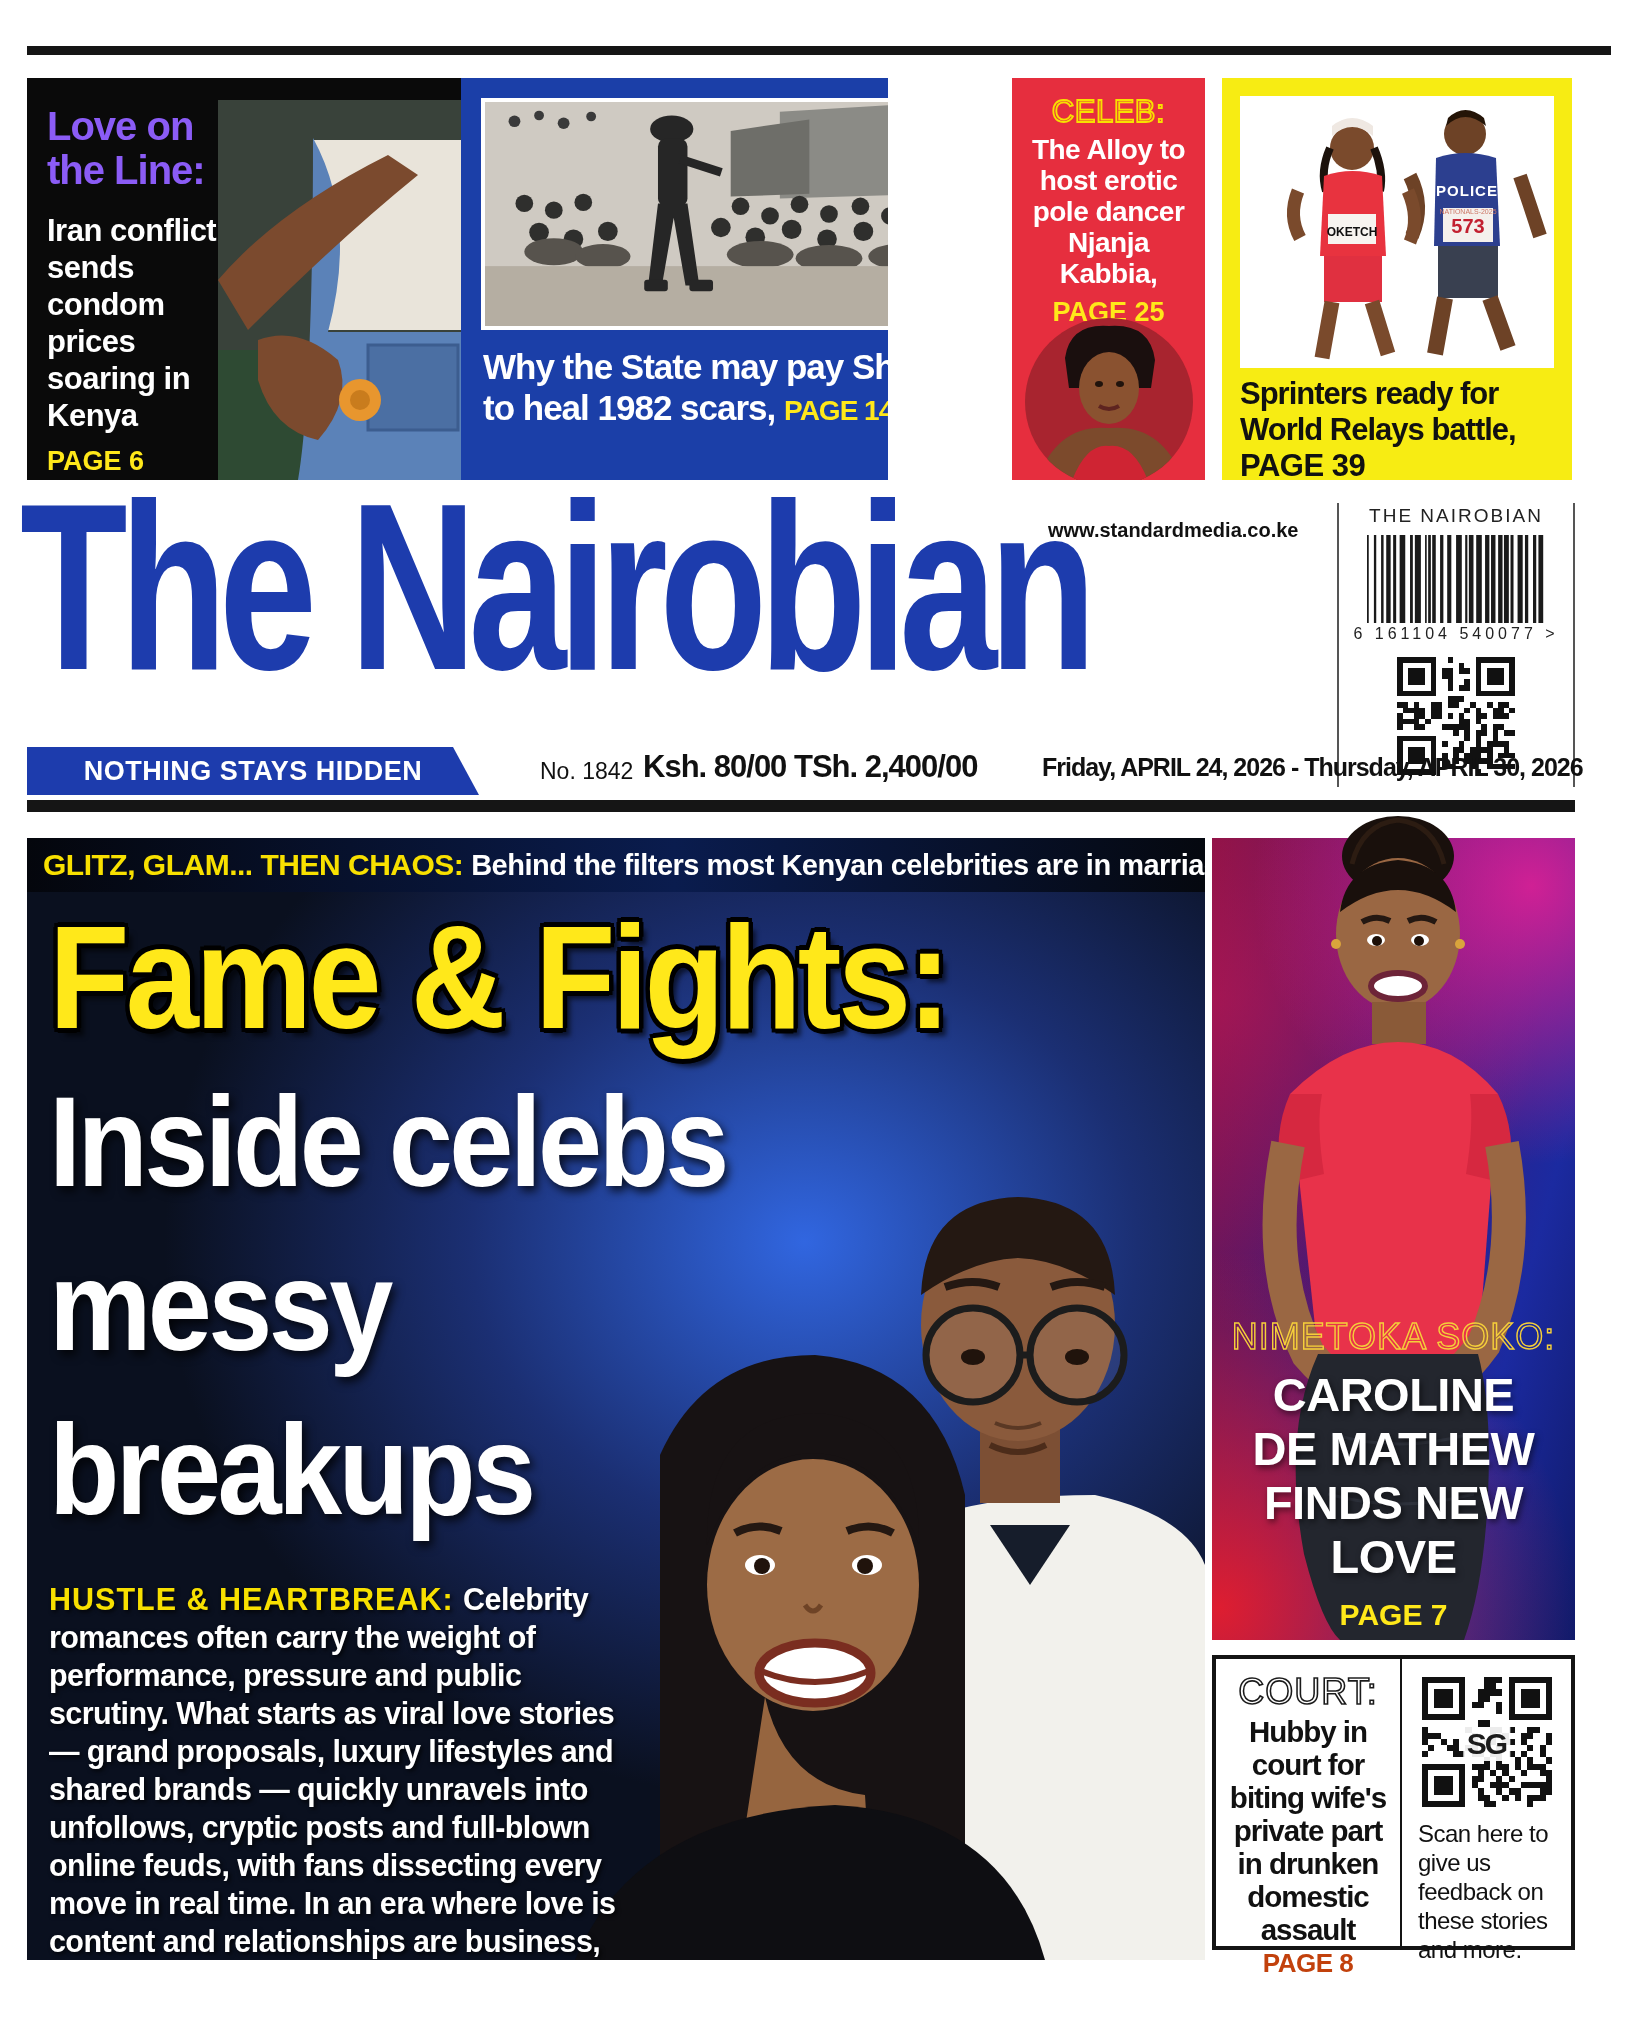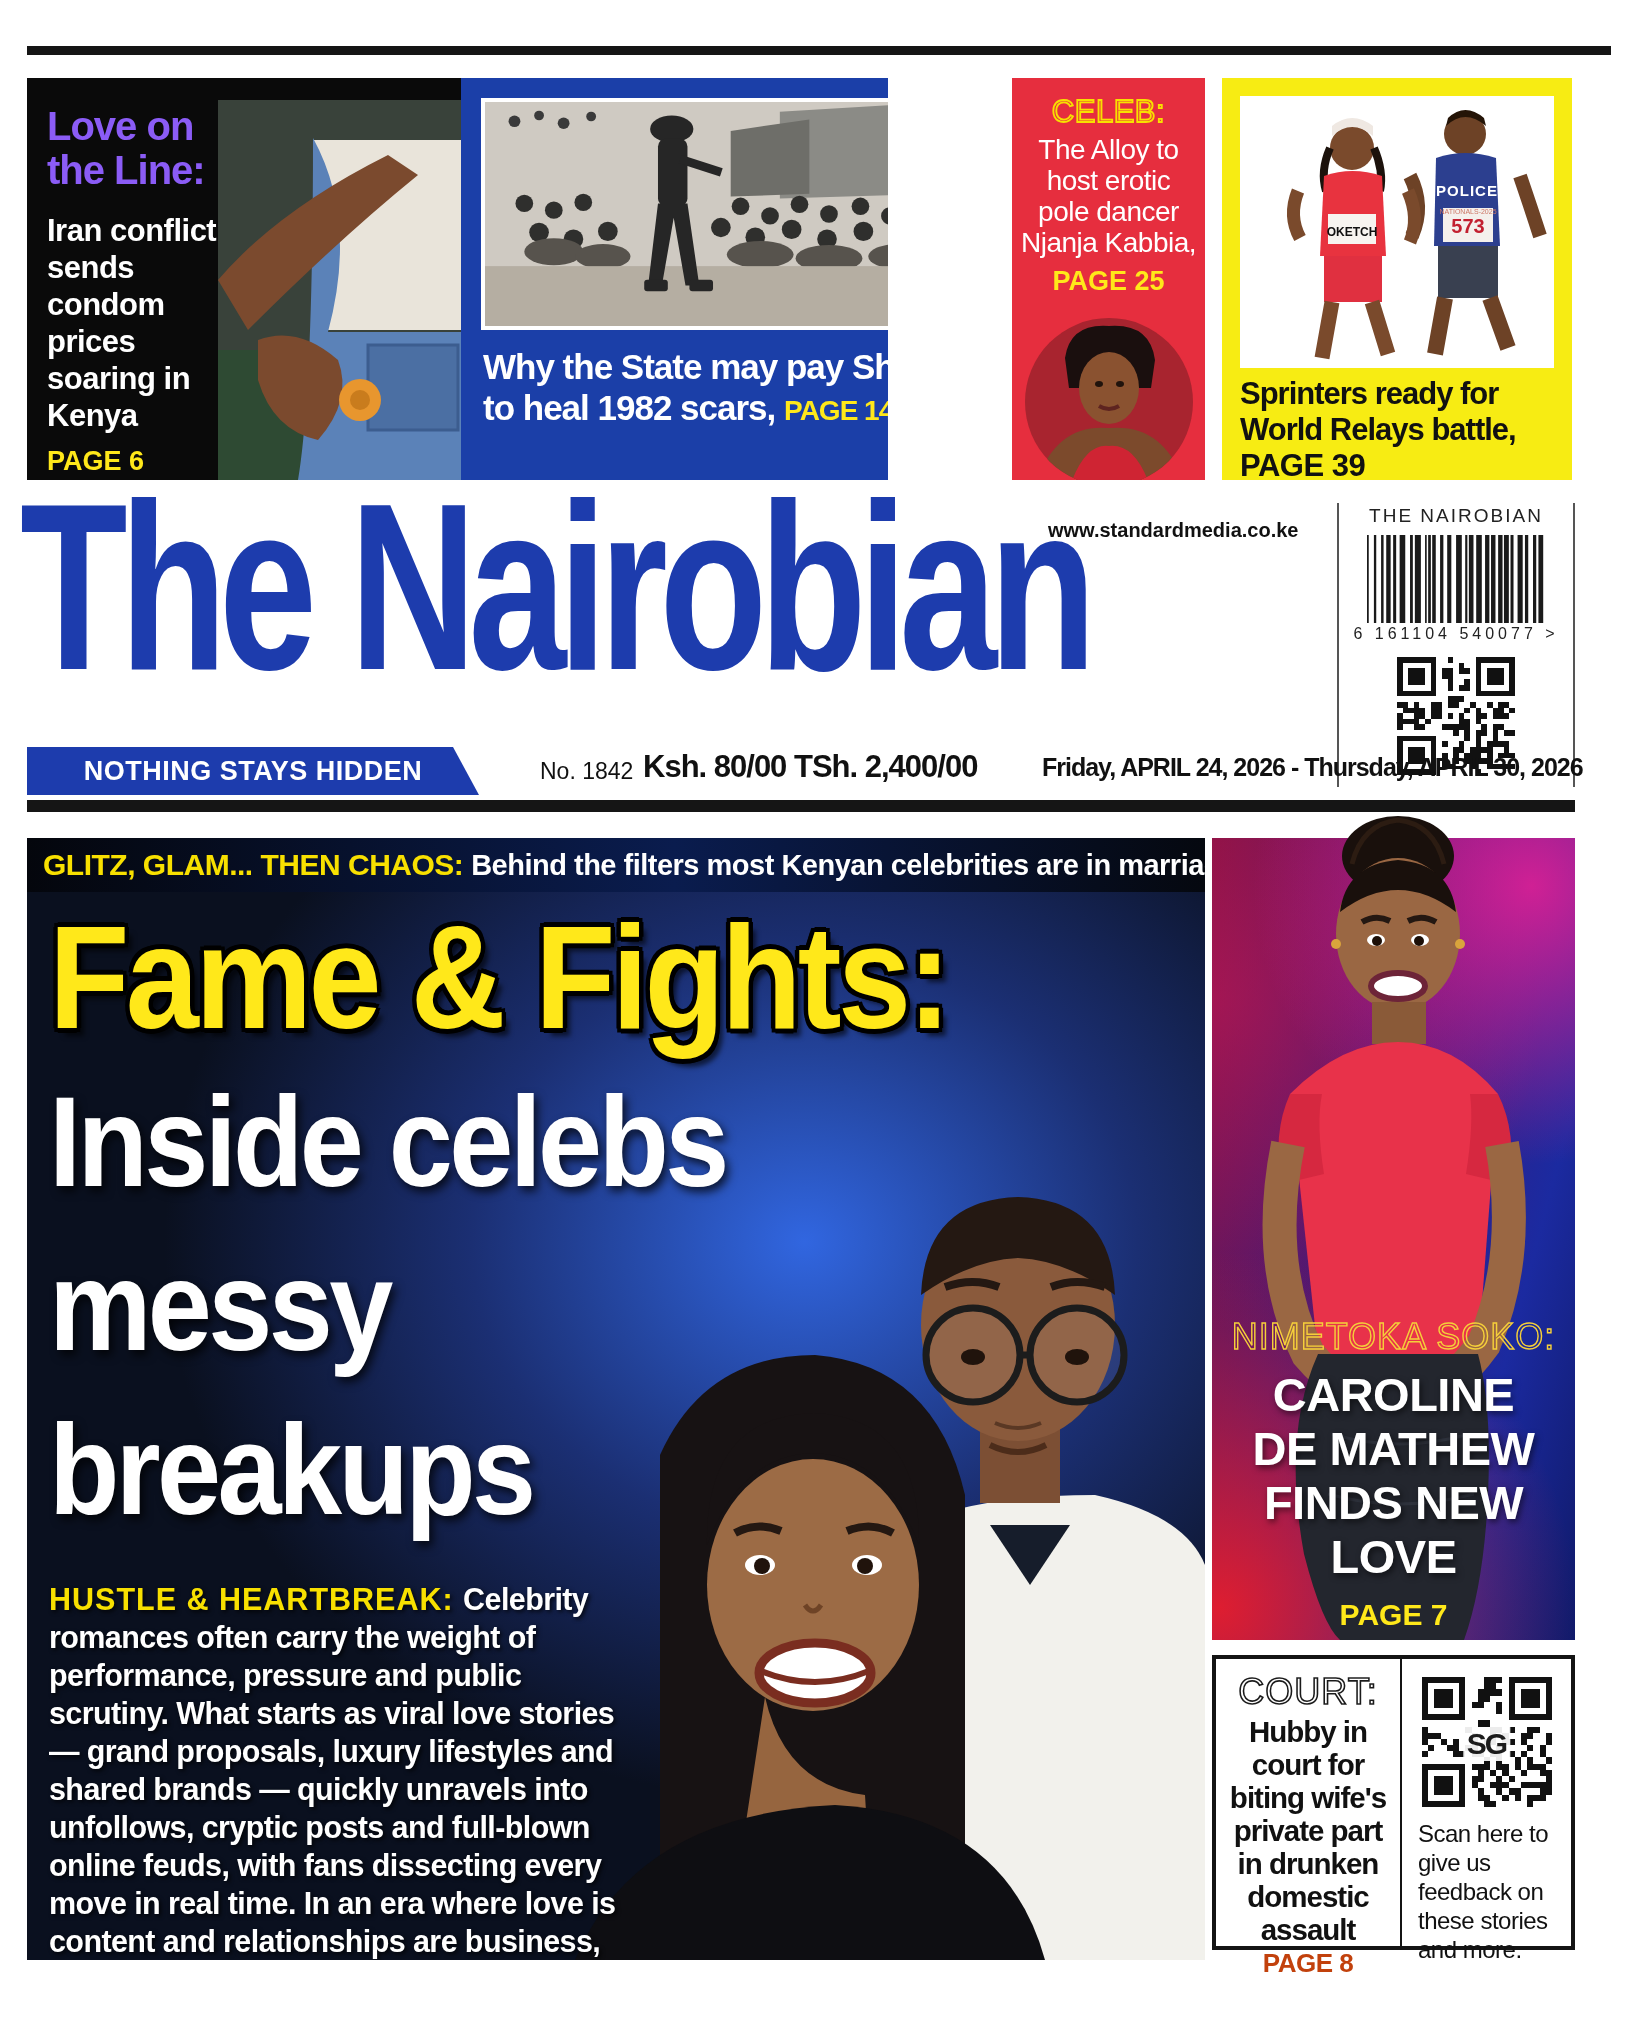--- a/index.html
+++ b/index.html
@@ -23,21 +23,21 @@
   #state-photo{position:absolute;left:20px;top:20px;width:466px;height:232px;border:4px solid #ffffff;}
   #state-caption{position:absolute;left:22px;top:268px;width:470px;color:#ffffff;font-weight:bold;font-size:35px;line-height:41px;letter-spacing:-1px;}
   .page-tag-yellow{color:#ffe81a;font-weight:bold;}
   #state-caption .page-tag-yellow{font-size:28px;}
 
   #teaser-celeb{left:1012px;width:193px;background:#e62e3e;text-align:center;}
   .celeb-kicker{margin-top:16px;font-size:31px;font-weight:bold;color:#f8e000;letter-spacing:0.5px;}
   @supports (-webkit-text-stroke: 1px black){
     .celeb-kicker{color:transparent;-webkit-text-stroke:1.8px #f8e000;font-weight:normal;}
   }
-  .celeb-headline{color:#ffffff;font-weight:normal;font-size:28px;line-height:31px;padding:4px 6px 0 6px;letter-spacing:-0.5px;}
+  .celeb-headline{color:#ffffff;font-weight:bold;font-size:28px;line-height:31px;padding:4px 6px 0 6px;letter-spacing:-0.5px;}
   .celeb-page{color:#ffe81a;font-weight:bold;font-size:27px;margin-top:8px;}
   #celeb-photo{position:absolute;left:50%;transform:translateX(-50%);bottom:-6px;width:168px;height:168px;border-radius:50%;overflow:hidden;}
 
   #teaser-sport{left:1222px;width:350px;background:#f7ec13;}
   #sport-photo{position:absolute;left:18px;top:18px;width:314px;height:272px;background:#ffffff;}
   #sport-caption{position:absolute;left:18px;top:298px;width:318px;color:#111111;font-weight:bold;font-size:31px;line-height:36px;letter-spacing:-1px;}
   .page-tag-black{font-weight:bold;letter-spacing:-0.5px;}
 
   
   #nameplate{left:20px;top:468px;font-size:238px;line-height:1;font-weight:bold;color:#1d3cad;letter-spacing:-11px;transform:scaleX(0.74);transform-origin:left top;white-space:nowrap;}

